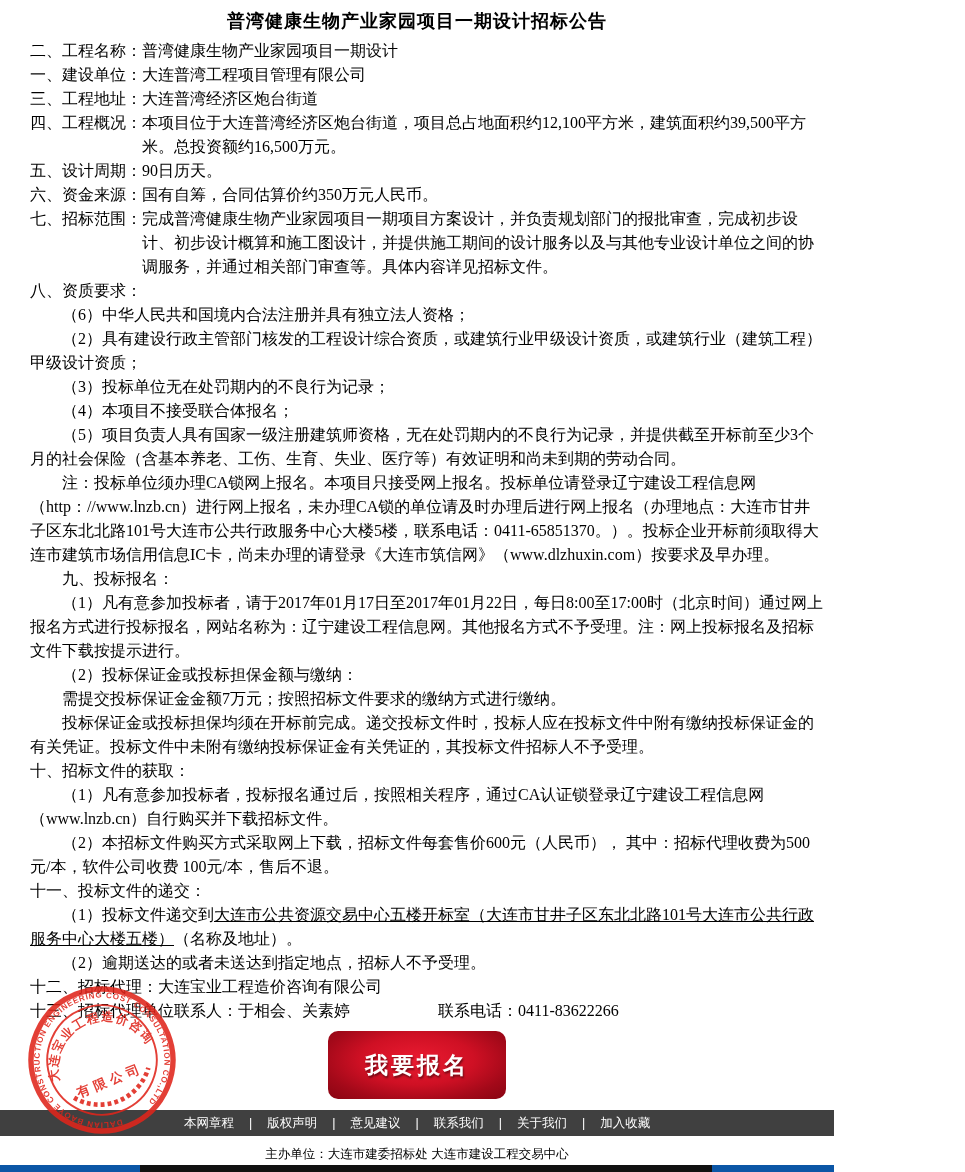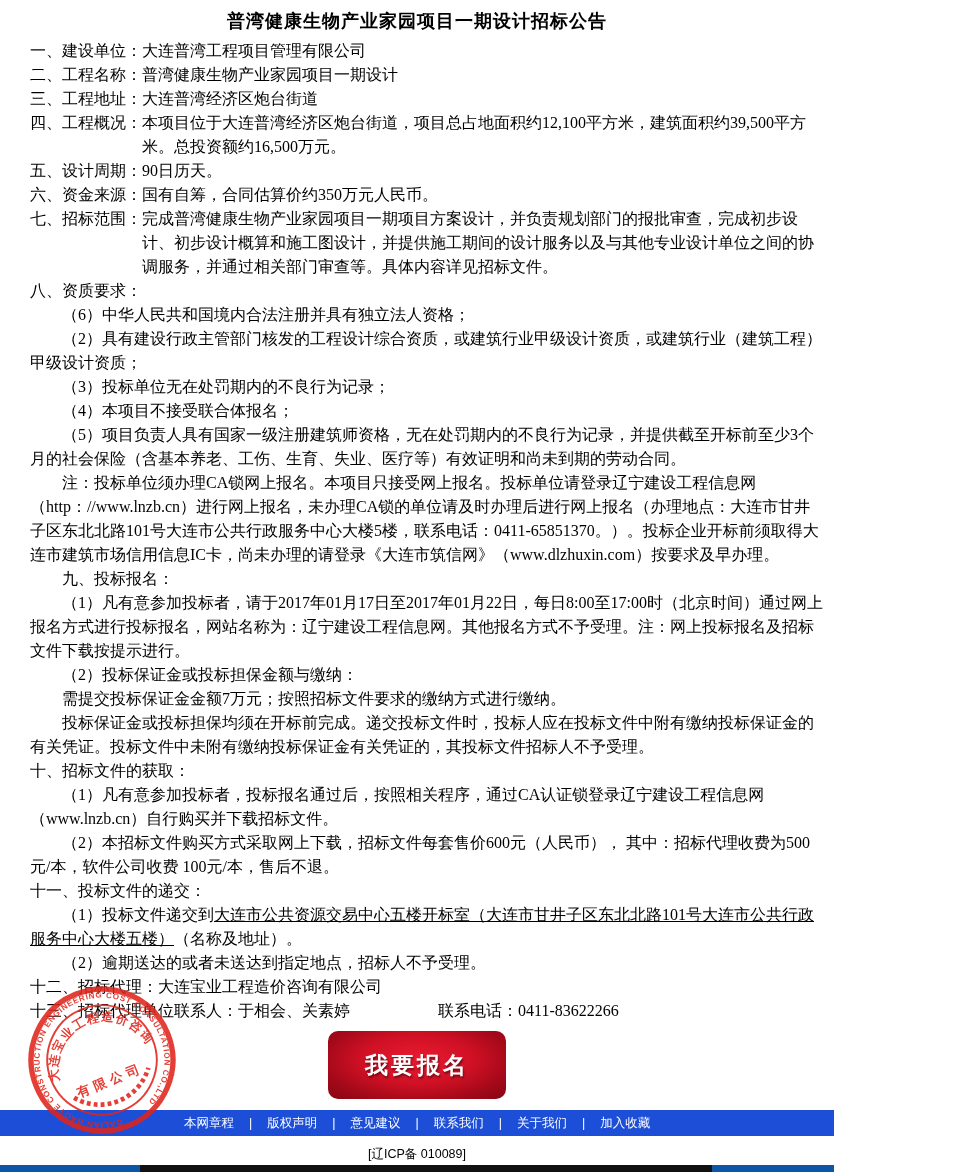--- a/index.html
+++ b/index.html
@@ -38,21 +38,21 @@
     border-radius:10px;
     background:radial-gradient(ellipse at 50% 42%,#ea1b31 0%,#cf1024 45%,#a30919 75%,#880512 100%);
     color:#fff;
     font-size:23px;font-weight:bold;letter-spacing:3px;
     font-family:Liberation Serif, serif;
     text-shadow:1px 2px 2px rgba(0,0,0,0.45);
   }
   .linkbar{
     margin-top:9px;
     height:26px;line-height:26px;
-    background:#1d4ed8;
+    background:#404040;
     text-align:center;
     color:#fff;
     font-size:12.5px;
     font-family:"Liberation Sans","DejaVu Sans",sans-serif;
   }
   .linkbar .flink{color:#fff;text-decoration:none;cursor:pointer;padding:0 2px;}
   .linkbar .sep{color:#fff;margin:0 13px;}
   .site-info{
     padding-top:8px;
     text-align:center;
@@ -76,22 +76,22 @@
   }
 </style>
 </head>
 <body>
 
 <div class="page">
 
   <h1 class="title">普湾健康生物产业家园项目一期设计招标公告</h1>
 
   <div class="content" id="content">
+      <p class="sec"><span>二、工程名称：普湾健康生物产业家园项目一期设计</span></p>
       <p class="sec"><span>一、建设单位：大连普湾工程项目管理有限公司</span></p>
-      <p class="sec"><span>二、工程名称：普湾健康生物产业家园项目一期设计</span></p>
       <p class="sec"><span>三、工程地址：大连普湾经济区炮台街道</span></p>
       <p class="hang"><span>四、工程概况：本项目位于大连普湾经济区炮台街道，项目总占地面积约12,100平方米，建筑面积约39,500平方米。总投资额约16,500万元。</span></p>
       <p class="sec"><span>五、设计周期：90日历天。</span></p>
       <p class="sec"><span>六、资金来源：国有自筹，合同估算价约350万元人民币。</span></p>
       <p class="hang"><span>七、招标范围：完成普湾健康生物产业家园项目一期项目方案设计，并负责规划部门的报批审查，完成初步设计、初步设计概算和施工图设计，并提供施工期间的设计服务以及与其他专业设计单位之间的协调服务，并通过相关部门审查等。具体内容详见招标文件。</span></p>
       <p class="sec"><span>八、资质要求：</span></p>
       <p class="para"><span>（6）中华人民共和国境内合法注册并具有独立法人资格；</span></p>
       <p class="para"><span>（2）具有建设行政主管部门核发的工程设计综合资质，或建筑行业甲级设计资质，或建筑行业（建筑工程）甲级设计资质；</span></p>
       <p class="para"><span>（3）投标单位无在处罚期内的不良行为记录；</span></p>
       <p class="para"><span>（4）本项目不接受联合体报名；</span></p>
@@ -112,20 +112,21 @@
       <p class="sec"><span>十三、招标代理单位联系人：于相会、关素婷</span><span class="gapleft">联系电话：0411-83622266</span></p>
     </div>
 
   <div class="signup-row">
     <button class="signup-btn">我要报名</button>
   </div>
 
   <div class="linkbar" id="linkbar"><a class="flink">本网章程</a><span class="sep">|</span><a class="flink">版权声明</a><span class="sep">|</span><a class="flink">意见建议</a><span class="sep">|</span><a class="flink">联系我们</a><span class="sep">|</span><a class="flink">关于我们</a><span class="sep">|</span><a class="flink">加入收藏</a></div>
 
   <div class="site-info">
+    <div>主办单位：大连市建委招标处 大连市建设工程交易中心</div>
     <div>[辽ICP备 010089]</div>
   </div>
 
   <div class="bottom-strip">
     <div class="bs-left"></div>
     <div class="bs-mid"></div>
     <div class="bs-right"></div>
   </div>
 
   <div class="stamp">

